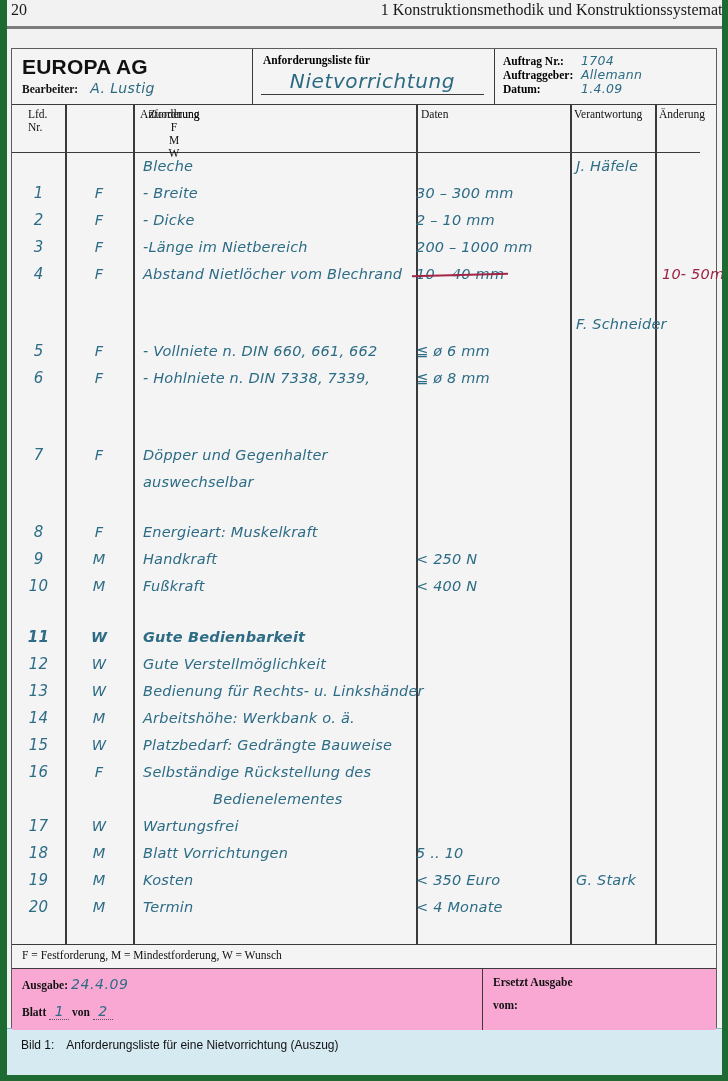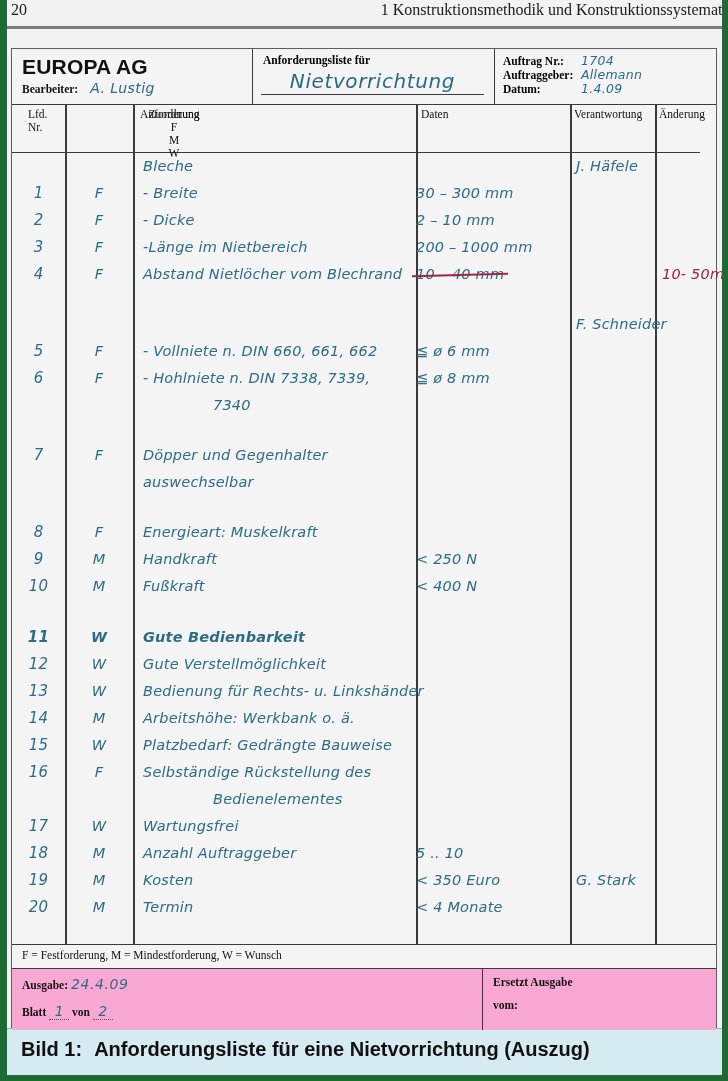--- a/index.html
+++ b/index.html
@@ -91,21 +91,21 @@
   .issue .left{left:0;width:470px;}
   .issue .right{left:470px;right:0;border-left:1.5px solid #3a3a3a;}
   .issue .line2{margin-top:11px;}
   .issue .hw{font-size:14px;color:#2d6c85;letter-spacing:.6px;}
   .blatt-n{display:inline-block;min-width:20px;text-align:center;border-bottom:1.5px dotted #555;
            font-family:"DejaVu Sans", sans-serif;font-style:italic;color:#2d6c85;font-size:14px;}
 
   
   .caption{position:absolute;left:7px;bottom:6px;width:715px;height:47px;background:#d6eaf2;
            border-top:1.5px solid #8fb8c6;box-sizing:border-box;
-           font-family:"Liberation Sans", sans-serif;font-weight:bold;font-size:20px;color:#111;
+           font-family:"Liberation Sans", sans-serif;font-weight:normal;font-size:12px;color:#111;
            padding:9px 0 0 14px;}
   .caption .cnum{margin-right:12px;}
 </style>
 </head>
 <body>
 
 <div class="edge-left"></div>
 <div class="edge-right"></div>
 <div class="edge-bottom"></div>
 
@@ -226,28 +226,20 @@
           <div class="c-chg"></div>
         </div>
         <div class="row" style="top: 216px;">
           <div class="c-nr"><span class="num">6</span></div>
           <div class="c-zu"><span>F</span></div>
           <div class="c-anf"><span>- Hohlniete n. DIN 7338, 7339,</span></div>
           <div class="c-dat"><span>≦ ø 8 mm</span></div>
           <div class="c-ver"></div>
           <div class="c-chg"></div>
         </div>
-        <div class="row" style="top: 243px;">
-          <div class="c-nr"></div>
-          <div class="c-zu"></div>
-          <div class="c-anf indent"><span>7340</span></div>
-          <div class="c-dat"></div>
-          <div class="c-ver"></div>
-          <div class="c-chg"></div>
-        </div>
         <div class="row" style="top: 293px;">
           <div class="c-nr"><span class="num">7</span></div>
           <div class="c-zu"><span>F</span></div>
           <div class="c-anf"><span>Döpper und Gegenhalter</span></div>
           <div class="c-dat"></div>
           <div class="c-ver"></div>
           <div class="c-chg"></div>
         </div>
         <div class="row" style="top: 320px;">
           <div class="c-nr"></div>
@@ -341,21 +333,21 @@
           <div class="c-nr"><span class="num">17</span></div>
           <div class="c-zu"><span>W</span></div>
           <div class="c-anf"><span>Wartungsfrei</span></div>
           <div class="c-dat"></div>
           <div class="c-ver"></div>
           <div class="c-chg"></div>
         </div>
         <div class="row" style="top: 691px;">
           <div class="c-nr"><span class="num">18</span></div>
           <div class="c-zu"><span>M</span></div>
-          <div class="c-anf"><span>Anzahl Auftraggeber</span></div>
+          <div class="c-anf"><span>Blatt Vorrichtungen</span></div>
           <div class="c-dat"><span>5 .. 10</span></div>
           <div class="c-ver"></div>
           <div class="c-chg"></div>
         </div>
         <div class="row" style="top: 718px;">
           <div class="c-nr"><span class="num">19</span></div>
           <div class="c-zu"><span>M</span></div>
           <div class="c-anf"><span>Kosten</span></div>
           <div class="c-dat"><span>&lt; 350 Euro</span></div>
           <div class="c-ver"><span>G. Stark</span></div>

